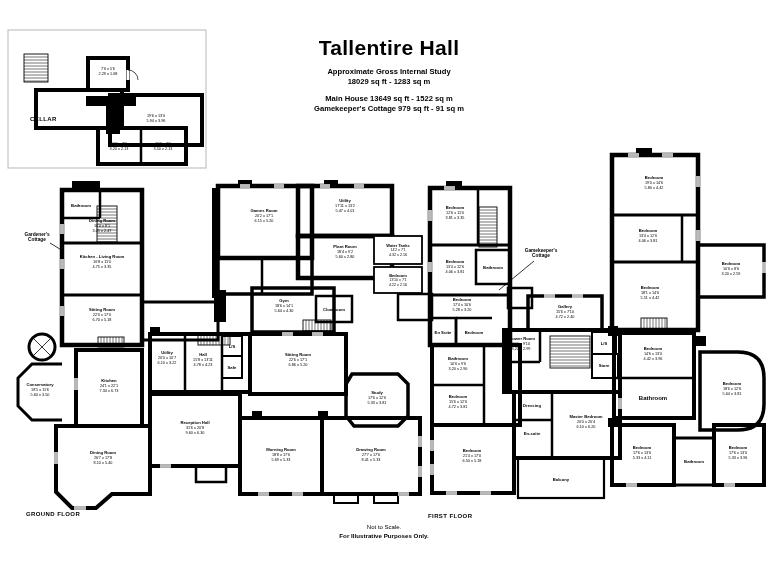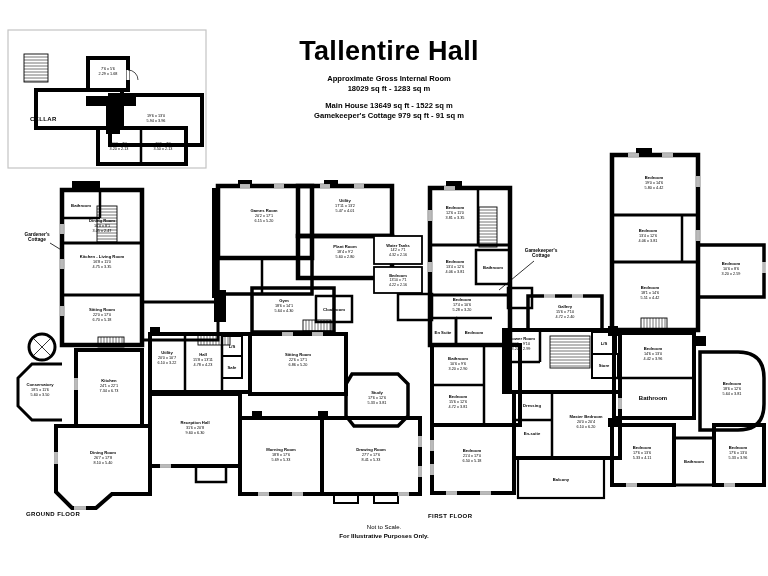--- a/index.html
+++ b/index.html
@@ -1,20 +1,20 @@
 <!DOCTYPE html>
 <html><head>
 <meta charset="utf-8">
 <style>
   html,body{margin:0;padding:0;background:#fff;}
   .page{position:relative;width:768px;height:576px;background:#ffffff;overflow:hidden;
         font-family:"Liberation Sans",sans-serif;color:#000;}
   .page svg{position:absolute;left:0;top:0;}
   .title-block{position:absolute;left:264px;top:36px;width:250px;text-align:center;}
-  .t1{font-size:27px;font-weight:bold;letter-spacing:.3px;margin-bottom:7px;text-align:center;}
+  .t1{font-size:21px;font-weight:bold;letter-spacing:.3px;margin-bottom:7px;text-align:center;}
   .t2{font-size:7.6px;font-weight:bold;line-height:9.5px;}
   .gap{margin-top:8px;}
   .flabel{position:absolute;font-size:6px;font-weight:bold;letter-spacing:.4px;}
   .footer{position:absolute;left:284px;top:524px;width:200px;text-align:center;font-size:6px;line-height:7.5px;}
   .footer .b{font-weight:bold;font-size:6.2px;}
 </style>
 </head>
 <body>
 
 <div class="page">
@@ -374,21 +374,21 @@
         <line x1="724" y1="485" x2="735" y2="485" stroke="#000" stroke-width="0.55"></line>
         <line x1="544" y1="296" x2="555" y2="296" stroke="#fff" stroke-width="3.4"></line>
         <line x1="544" y1="296" x2="555" y2="296" stroke="#000" stroke-width="0.55"></line>
         <line x1="572" y1="296" x2="583" y2="296" stroke="#fff" stroke-width="3.4"></line>
         <line x1="572" y1="296" x2="583" y2="296" stroke="#000" stroke-width="0.55"></line>
       </g>
   </svg>
 
   <div class="title-block">
     <div class="t1">Tallentire Hall</div>
-    <div class="t2">Approximate Gross Internal Room</div>
+    <div class="t2">Approximate Gross Internal Study</div>
     <div class="t2">18029 sq ft - 1283 sq m</div>
     <div class="t2 gap">Main House 13649 sq ft - 1522 sq m</div>
     <div class="t2">Gamekeeper's Cottage 979 sq ft - 91 sq m</div>
   </div>
 
   <div class="flabel" style="left:30px;top:116px">CELLAR</div>
   <div class="flabel" style="left:26px;top:511px">GROUND FLOOR</div>
   <div class="flabel" style="left:428px;top:513px">FIRST FLOOR</div>
 
   <div class="footer">

